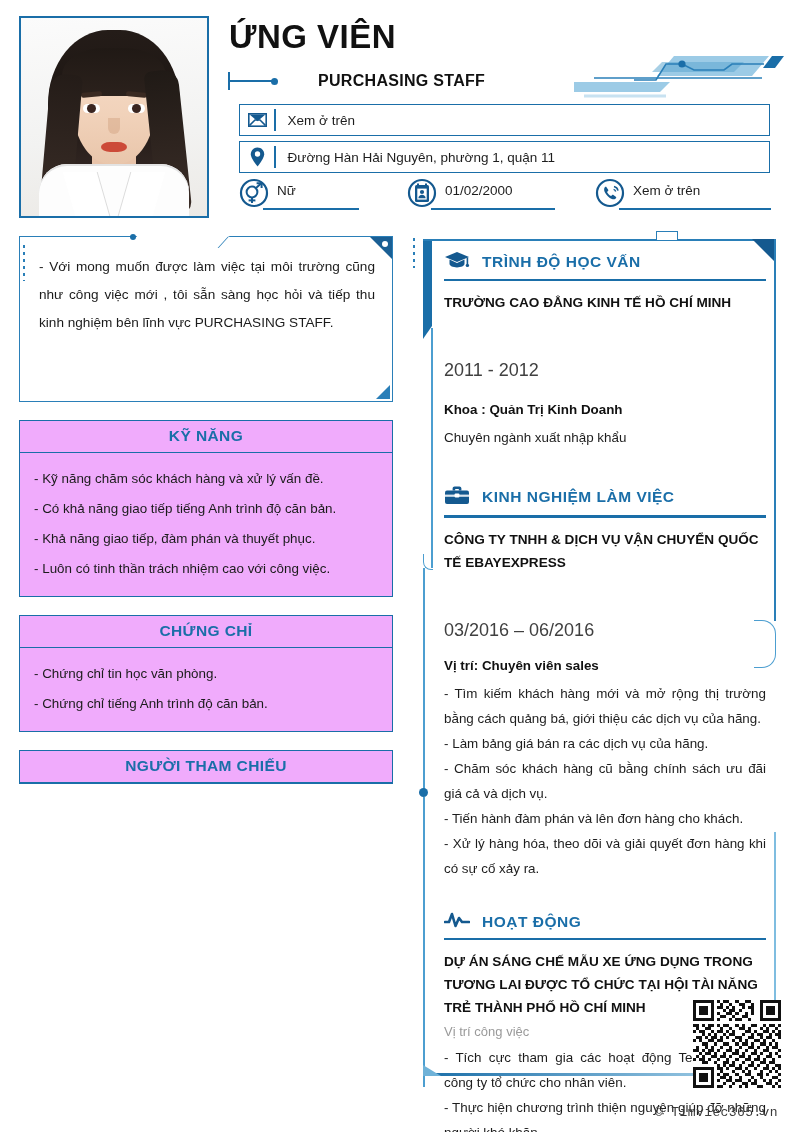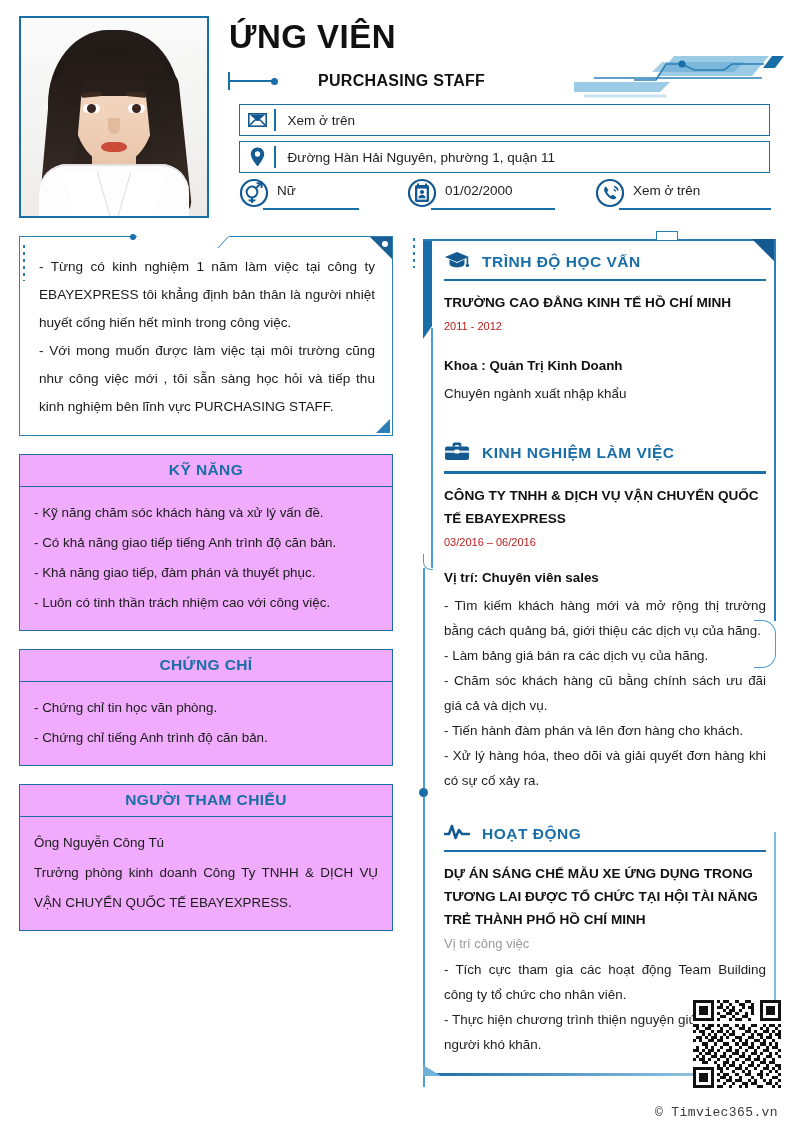--- a/index.html
+++ b/index.html
@@ -129,21 +129,21 @@
   .rc-jog2 { position:absolute; right:12px; top:388px; width:22px; height:48px; border:1.6px solid #4c9ed0; border-left:none; border-radius:0 14px 14px 0; }
   .rc-jog3 { position:absolute; right:12px; top:770px; width:1.6px; height:66px; background:#a9d3ea; }
   .rc-botline { position:absolute; left:13px; bottom:18px; width:330px; height:3px; background:linear-gradient(90deg,#1a6ea8,#a9d3ea); }
   .rc-bottri { position:absolute; left:13px; bottom:18px; width:0; height:0; border-bottom:11px solid #6fb2d8; border-right:18px solid transparent; }
 
   .sec { position: relative; margin-left: 34px; width: 322px; }
   .sec-head { display:flex; align-items:center; gap:12px; padding-bottom: 5px; }
   .sec-title { font-size: 15.5px; font-weight: 700; letter-spacing: .5px; color:#1a6ea8; }
   .sec-rule { height: 2.4px; background:#1a6ea8; width: 100%; margin-bottom: 10px; }
   .sec-sub { font-size: 13.6px; font-weight: 700; line-height: 23px; color:#111; }
-  .sec-date { font-size: 11px; line-height: 25px; color:#b91c1c; }
+  .sec-date { font-size: 18px; line-height: 25px; color:#404040;margin-top:44px; }
   .sec-strong { font-size: 13.4px; font-weight:700; line-height: 30px; color:#111; }
   .sec-p { font-size: 13.4px; line-height: 25px; color:#1d1d1d; }
   .sec-li { font-size: 13.4px; line-height: 25px; color:#1d1d1d; text-align: justify; }
   .sec-muted { font-size: 13px; color:#9a9a9a; line-height: 26px; }
 
   .qr { position:absolute; right:19px; bottom:44px; width:88px; height:88px; background:#fff; }
   .footer {
     position:absolute; right: 22px; bottom: 12px;
     font-family: "Liberation Mono", "DejaVu Sans Mono", monospace;
     font-size: 13px; color:#3a3a3a; letter-spacing:.4px;
@@ -265,21 +265,20 @@
   </div>
 
   <div class="left-col">
 
     <div class="summary-box">
       <span class="sum-dots-l"></span>
       <span class="sum-notch"></span>
       <span class="sum-dot2"></span>
       <span class="sum-corner-tr"></span>
       <span class="sum-dot"></span>
-      <p>- Từng có kinh nghiệm 1 năm làm việc tại công ty EBAYEXPRESS tôi khẳng định bản thân là người nhiệt huyết cống hiến hết mình trong công việc.</p>
       <p>- Với mong muốn được làm việc tại môi trường cũng như công việc mới , tôi sẵn sàng học hỏi và tiếp thu kinh nghiệm bên lĩnh vực PURCHASING STAFF.</p>
       <span class="sum-corner-br"></span>
     </div>
 
     <div class="panel">
       <div class="panel-head">KỸ NĂNG</div>
       <ul class="panel-body">
         <li>- Kỹ năng chăm sóc khách hàng và xử lý vấn đề.</li>
         <li>- Có khả năng giao tiếp tiếng Anh trình độ căn bản.</li>
         <li>- Khả năng giao tiếp, đàm phán và thuyết phục.</li>
@@ -290,24 +289,20 @@
     <div class="panel">
       <div class="panel-head">CHỨNG CHỈ</div>
       <ul class="panel-body">
         <li>- Chứng chỉ tin học văn phòng.</li>
         <li>- Chứng chỉ tiếng Anh trình độ căn bản.</li>
       </ul>
     </div>
 
     <div class="panel">
       <div class="panel-head">NGƯỜI THAM CHIẾU</div>
-      <div class="panel-body">
-        <p>Ông Nguyễn Công Tú</p>
-        <p>Trưởng phòng kinh doanh Công Ty TNHH &amp; DỊCH VỤ VẬN CHUYỂN QUỐC TẾ EBAYEXPRESS.</p>
-      </div>
     </div>
   </div>
 
   <div class="right-col">
 
     <span class="rc-dots"></span>
     <span class="rc-rail"></span>
     <span class="rc-topline"></span>
     <span class="rc-notch"></span>
     <span class="rc-corner"></span>

